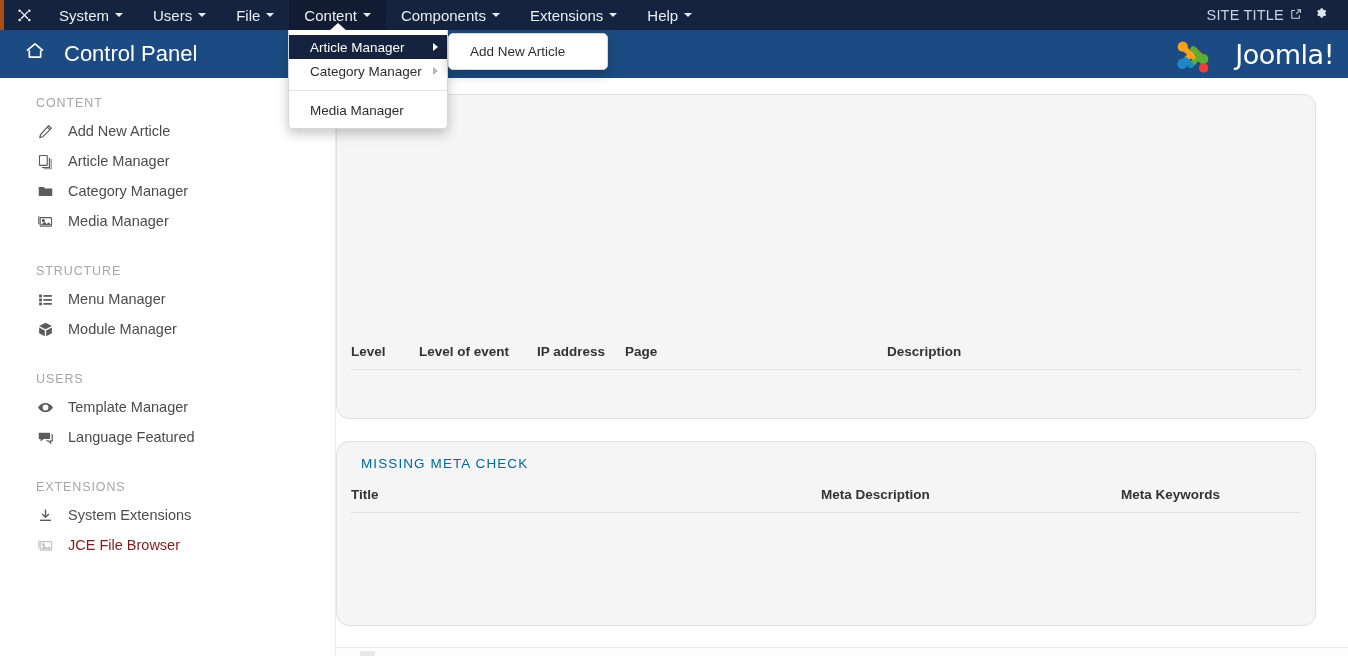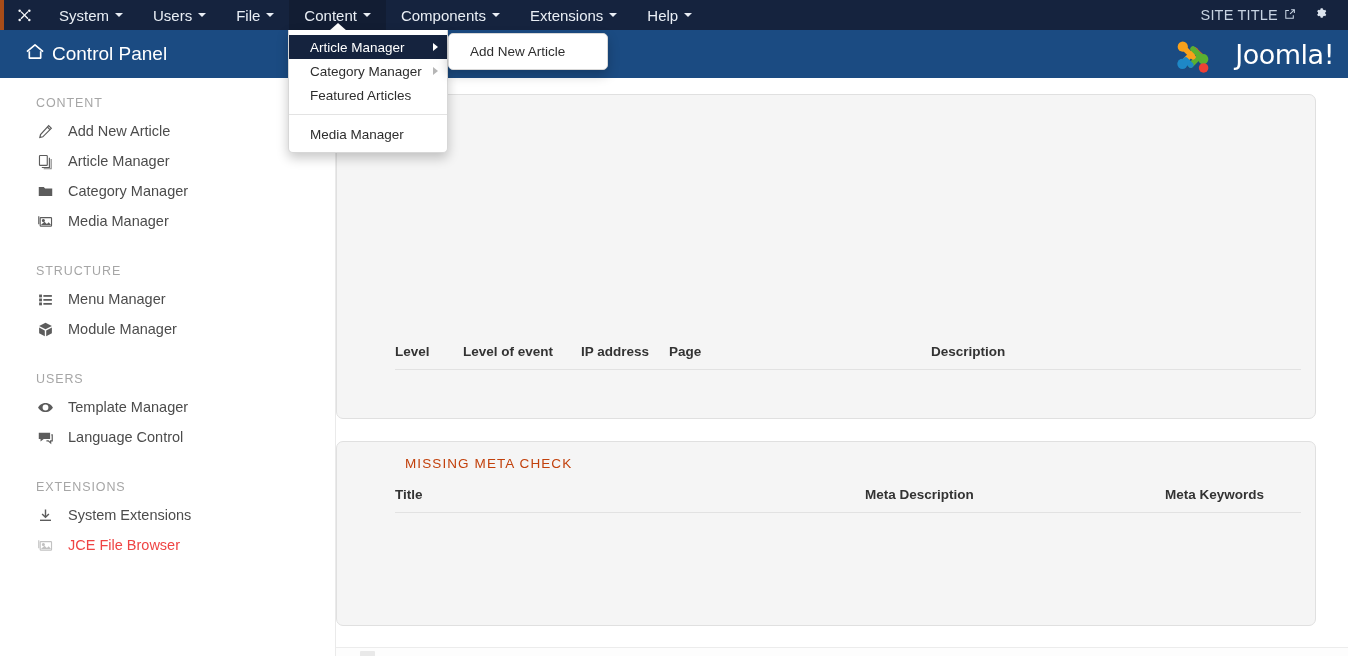--- a/index.html
+++ b/index.html
@@ -59,21 +59,21 @@
     left: 50%; bottom: -1px;
     transform: translateX(-50%);
     width: 0; height: 0;
     border-left: 9px solid transparent;
     border-right: 9px solid transparent;
     border-bottom: 8px solid #ffffff;
   }
   .topbar-right {
     display: flex; align-items: center;
     padding-right: 14px;
-    gap: 18px;
+    gap: 12px;
   }
   .site-title {
     color: #c7d3e2;
     font-size: 14.5px;
     letter-spacing: 0.2px;
     display: flex; align-items: center; gap: 6px;
     cursor: pointer;
   }
   .gear-wrap {
     display: flex; align-items: center; gap: 6px;
@@ -82,24 +82,24 @@
 
   
   .subheader {
     position: absolute; top: 30px; left: 0;
     width: 1348px; height: 48px;
     background: #1b4b82;
     display: flex; align-items: center;
     z-index: 20;
   }
   .subheader-title {
-    display: flex; align-items: center; gap: 6px;
+    display: flex; align-items: center; gap: 18px;
     padding-left: 24px;
     color: #ffffff;
-    font-size: 19px;
+    font-size: 22px;
     font-weight: normal;
   }
   .joomla-logo {
     position: absolute; right: 14px; top: 50%;
     transform: translateY(-50%);
     display: flex; align-items: center; gap: 20px;
   }
   .joomla-word {
     color: #ffffff;
     font-size: 27px;
@@ -184,41 +184,40 @@
     font-size: 14.5px;
     color: #4c4c4c;
     cursor: pointer;
   }
   .side-item .s-icon {
     width: 18px; height: 18px;
     display: flex; align-items: center; justify-content: center;
     color: #5c5c5c;
     flex: 0 0 18px;
   }
-  .side-item.muted { color: #ef4444; }
+  .side-item.muted { color: #7f1d1d; }
   .side-item.muted .s-icon { color: #c2c2c2; }
 
   
   .main {
     position: absolute;
     top: 78px; left: 336px;
     width: 1012px; height: 578px;
     background: #ffffff;
     padding: 16px 32px 0 0;
     overflow: hidden;
   }
   .panel {
     background: #f5f5f5;
     border: 1px solid #e0e0e0;
-    border-radius: 7px;
+    border-radius: 13px;
     margin: 0 0 22px 0;
-    padding-left: 44px;
   }
   .panel-title {
-    color: #c2410c;
+    color: #0369a1;
     font-size: 13.5px;
     letter-spacing: 1.1px;
     padding: 14px 0 10px 24px;
     text-transform: uppercase;
   }
   .panel-body { padding: 0 14px 14px 14px; }
   table.dtable {
     width: 100%;
     border-collapse: collapse;
     background: transparent;
@@ -453,21 +452,21 @@
       </span>
       <span>Template Manager</span>
     </div>
     <div class="side-item">
       <span class="s-icon">
         <svg width="17" height="17" viewBox="0 0 24 24" fill="currentColor">
           <path d="M2.5 5.2h16v8.8h-9l-4.5 3.6v-3.6h-2.5z"></path>
           <path d="M20.2 8.2h1.3v8.5h-2.2v2.9l-3.4-2.9h-2.6" fill="none" stroke="currentColor" stroke-width="1.7"></path>
         </svg>
       </span>
-      <span>Language Control</span>
+      <span>Language Featured</span>
     </div>
 
     <div class="side-group-label">EXTENSIONS</div>
     <div class="side-item">
       <span class="s-icon">
         <svg width="17" height="17" viewBox="0 0 24 24" fill="none" stroke="currentColor" stroke-width="2">
           <path d="M12 3.5 V13.5"></path>
           <path d="M7.2 9.8 L12 14.6 L16.8 9.8"></path>
           <path d="M4.2 18.8 H19.8"></path>
         </svg>
@@ -547,23 +546,20 @@
 
   <div class="dropdown">
     <div class="dd-item highlight">
       <span>Article Manager</span>
       <span class="dd-arrow"></span>
     </div>
     <div class="dd-item">
       <span>Category Manager</span>
       <span class="dd-arrow"></span>
     </div>
-    <div class="dd-item">
-      <span>Featured Articles</span>
-    </div>
     <div class="dd-sep"></div>
     <div class="dd-item">
       <span>Media Manager</span>
     </div>
   </div>
 
   <div class="submenu">
     <div class="dd-item">
       <span>Add New Article</span>
     </div>

